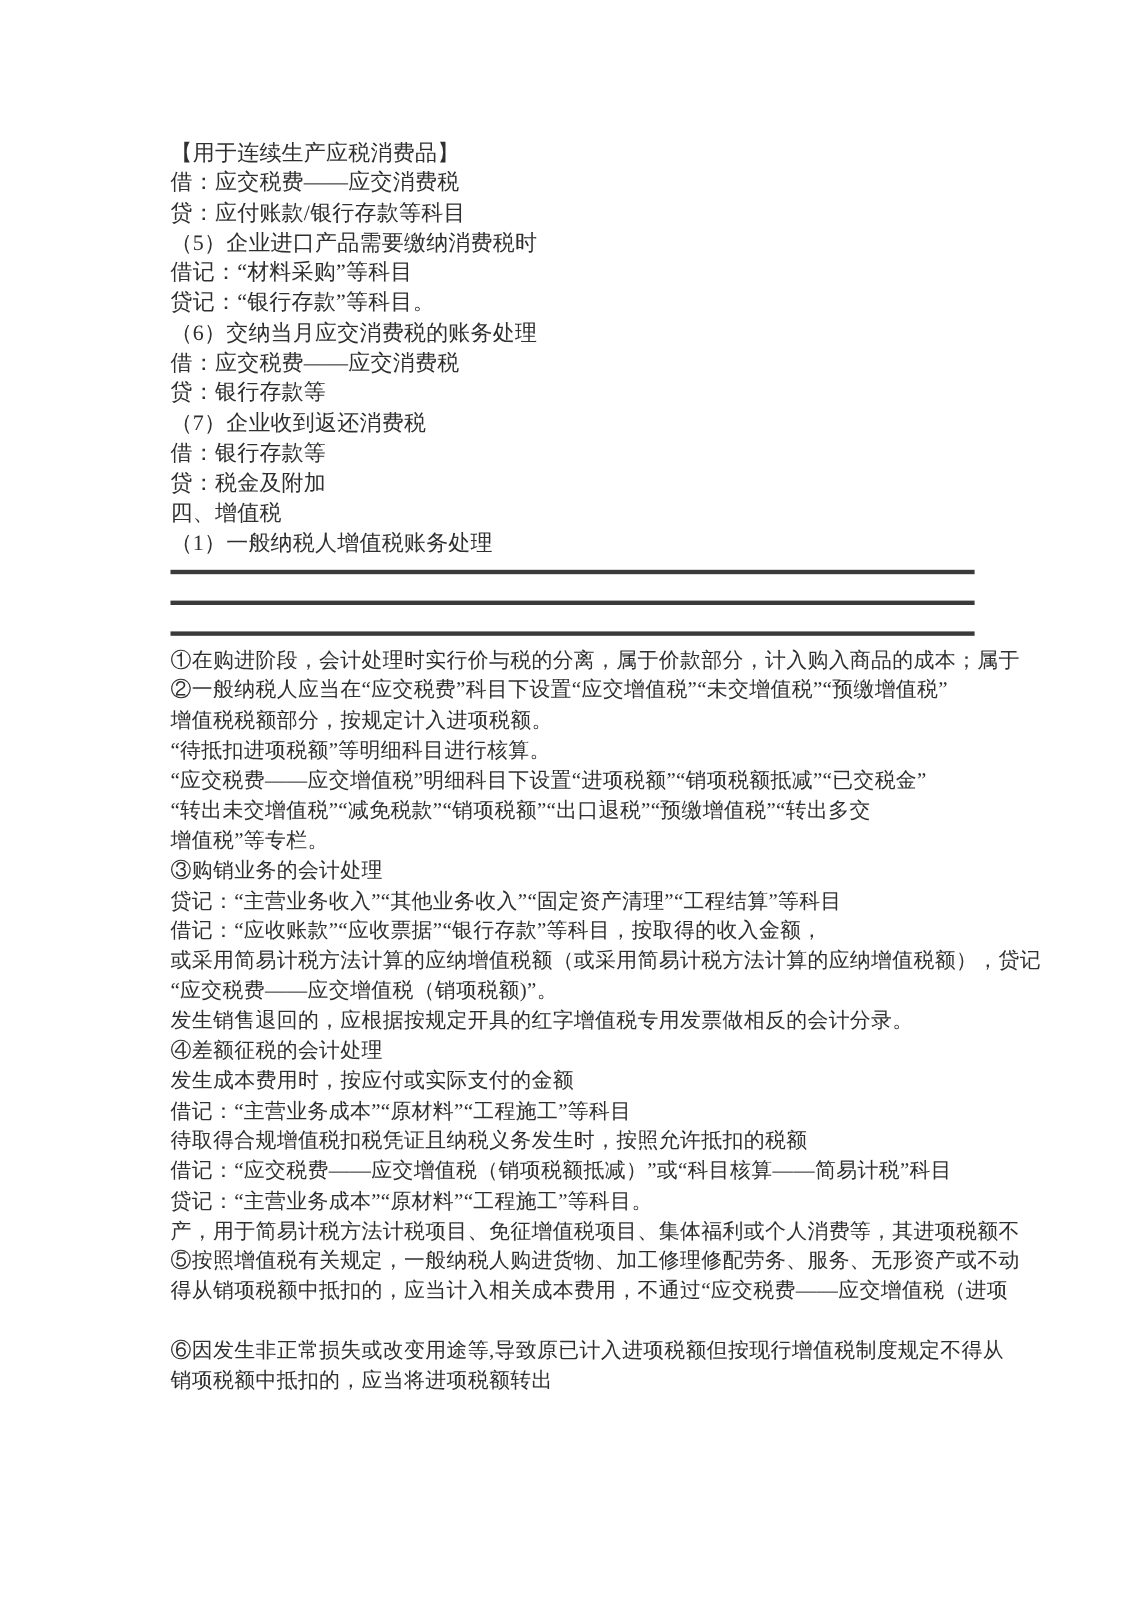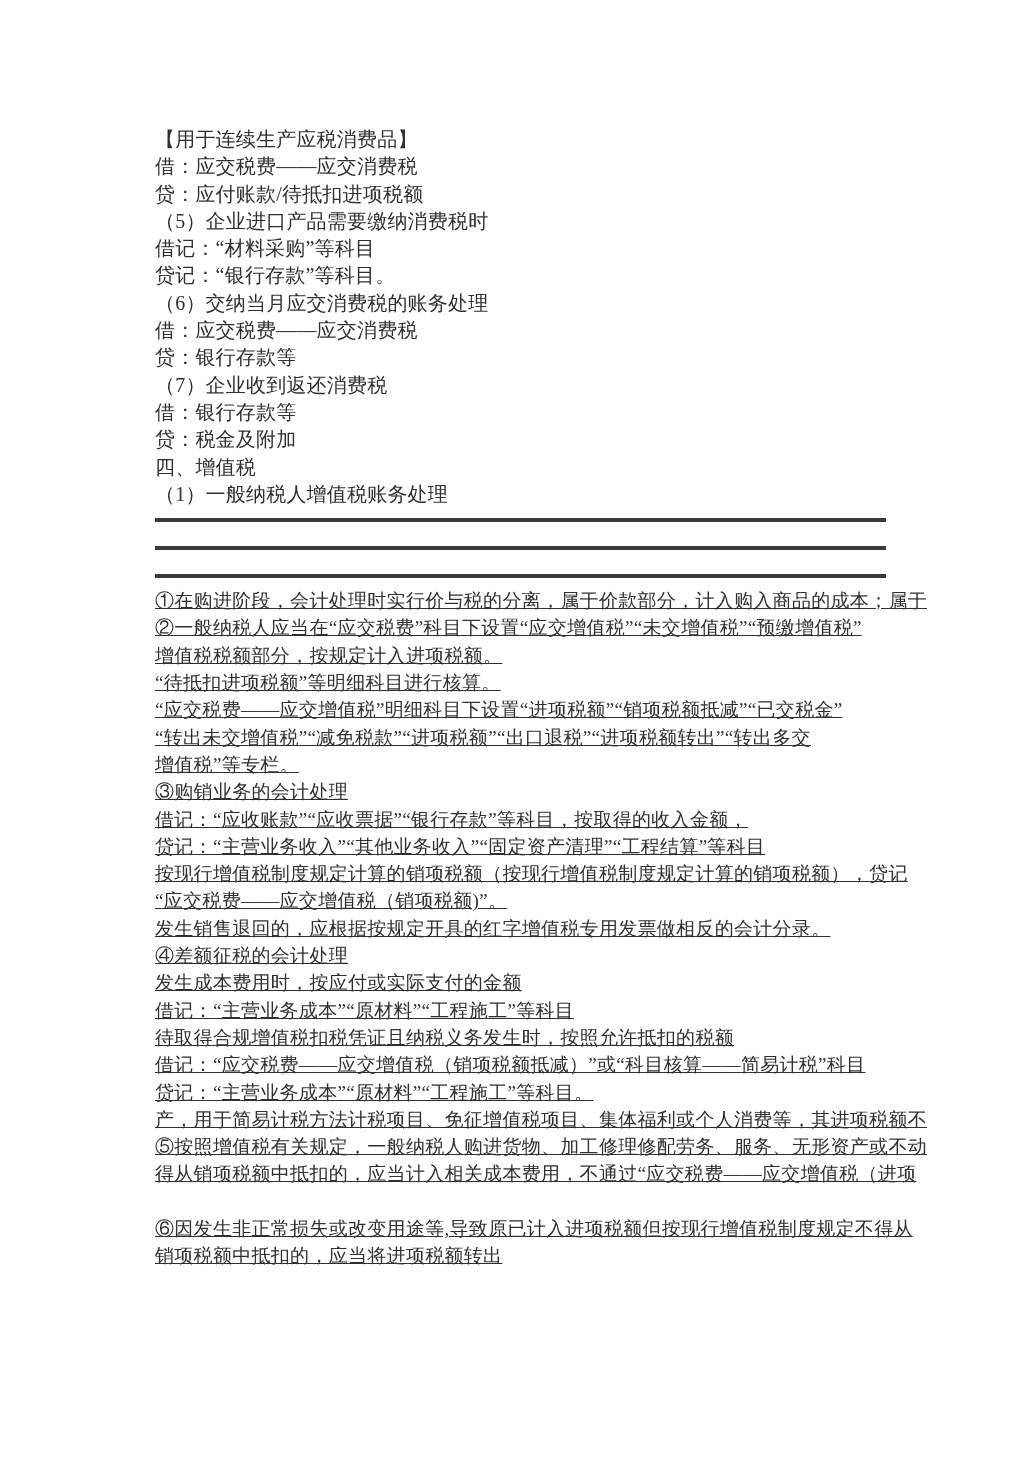--- a/index.html
+++ b/index.html
@@ -32,31 +32,31 @@
     font-size: 19px;
     letter-spacing: 0.3px;
   }
   .line.blank { height: 27.3px; }
   .rules { margin-top: 10px; }
   .rule {
     height: 4px;
     background: #3a3a3a;
   }
   .rule + .rule { margin-top: 24px; }
-  .block.vat { margin-top: 9px; text-decoration: underline; }
+  .block.vat { margin-top: 9px; }
 </style>
 </head>
 <body>
 
 <div class="page">
 
   <section class="block consumption">
       <div class="line">【用于连续生产应税消费品】</div>
       <div class="line">借：应交税费——应交消费税</div>
-      <div class="line">贷：应付账款/待抵扣进项税额</div>
+      <div class="line">贷：应付账款/银行存款等科目</div>
       <div class="line">（5）企业进口产品需要缴纳消费税时</div>
       <div class="line">借记：“材料采购”等科目</div>
       <div class="line">贷记：“银行存款”等科目。</div>
       <div class="line">（6）交纳当月应交消费税的账务处理</div>
       <div class="line">借：应交税费——应交消费税</div>
       <div class="line">贷：银行存款等</div>
       <div class="line">（7）企业收到返还消费税</div>
       <div class="line">借：银行存款等</div>
       <div class="line">贷：税金及附加</div>
       <div class="line">四、增值税</div>
@@ -68,26 +68,26 @@
     <div class="rule"></div>
     <div class="rule"></div>
   </div>
 
   <section class="block vat">
       <div class="line">①在购进阶段，会计处理时实行价与税的分离，属于价款部分，计入购入商品的成本；属于</div>
       <div class="line">②一般纳税人应当在“应交税费”科目下设置“应交增值税”“未交增值税”“预缴增值税”</div>
       <div class="line">增值税税额部分，按规定计入进项税额。</div>
       <div class="line">“待抵扣进项税额”等明细科目进行核算。</div>
       <div class="line">“应交税费——应交增值税”明细科目下设置“进项税额”“销项税额抵减”“已交税金”</div>
-      <div class="line">“转出未交增值税”“减免税款”“进项税额”“出口退税”“进项税额转出”“转出多交</div>
+      <div class="line">“转出未交增值税”“减免税款”“销项税额”“出口退税”“预缴增值税”“转出多交</div>
       <div class="line">增值税”等专栏。</div>
       <div class="line">③购销业务的会计处理</div>
+      <div class="line">贷记：“主营业务收入”“其他业务收入”“固定资产清理”“工程结算”等科目</div>
       <div class="line">借记：“应收账款”“应收票据”“银行存款”等科目，按取得的收入金额，</div>
-      <div class="line">贷记：“主营业务收入”“其他业务收入”“固定资产清理”“工程结算”等科目</div>
-      <div class="line">按现行增值税制度规定计算的销项税额（按现行增值税制度规定计算的销项税额），贷记</div>
+      <div class="line">或采用简易计税方法计算的应纳增值税额（或采用简易计税方法计算的应纳增值税额），贷记</div>
       <div class="line">“应交税费——应交增值税（销项税额)”。</div>
       <div class="line">发生销售退回的，应根据按规定开具的红字增值税专用发票做相反的会计分录。</div>
       <div class="line">④差额征税的会计处理</div>
       <div class="line">发生成本费用时，按应付或实际支付的金额</div>
       <div class="line">借记：“主营业务成本”“原材料”“工程施工”等科目</div>
       <div class="line">待取得合规增值税扣税凭证且纳税义务发生时，按照允许抵扣的税额</div>
       <div class="line">借记：“应交税费——应交增值税（销项税额抵减）”或“科目核算——简易计税”科目</div>
       <div class="line">贷记：“主营业务成本”“原材料”“工程施工”等科目。</div>
       <div class="line">产，用于简易计税方法计税项目、免征增值税项目、集体福利或个人消费等，其进项税额不</div>
       <div class="line">⑤按照增值税有关规定，一般纳税人购进货物、加工修理修配劳务、服务、无形资产或不动</div>

